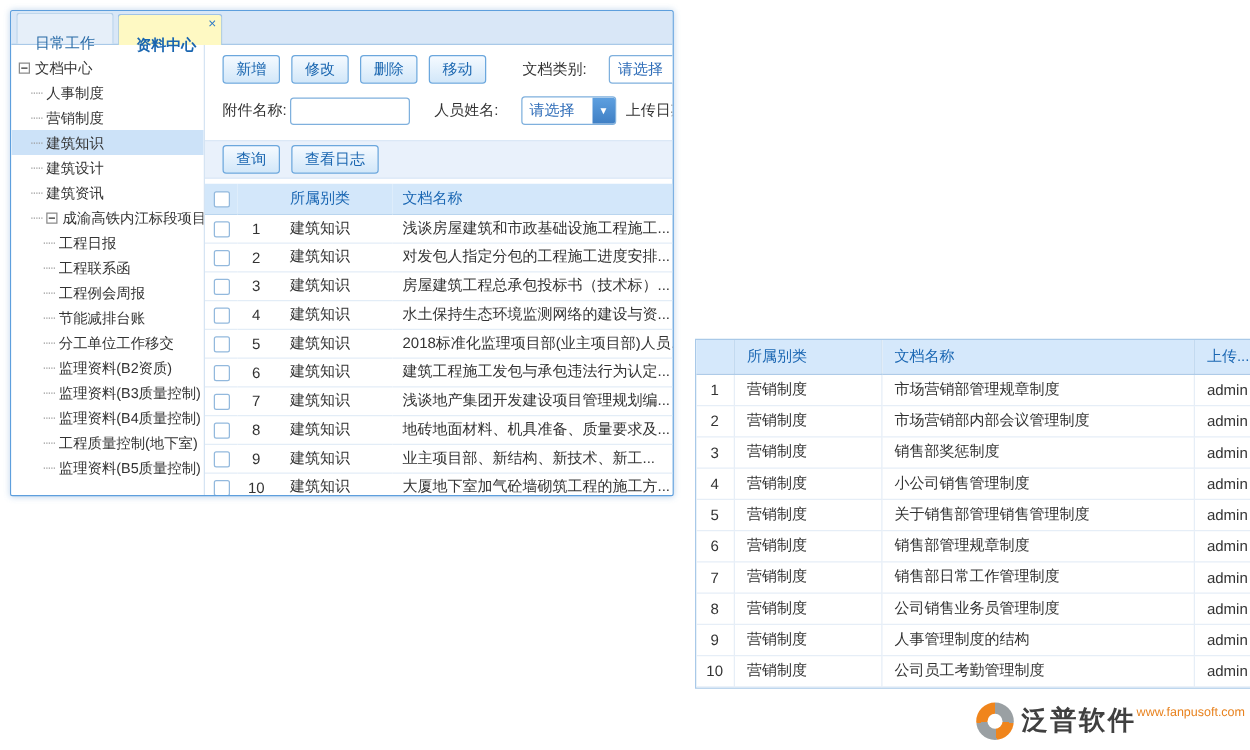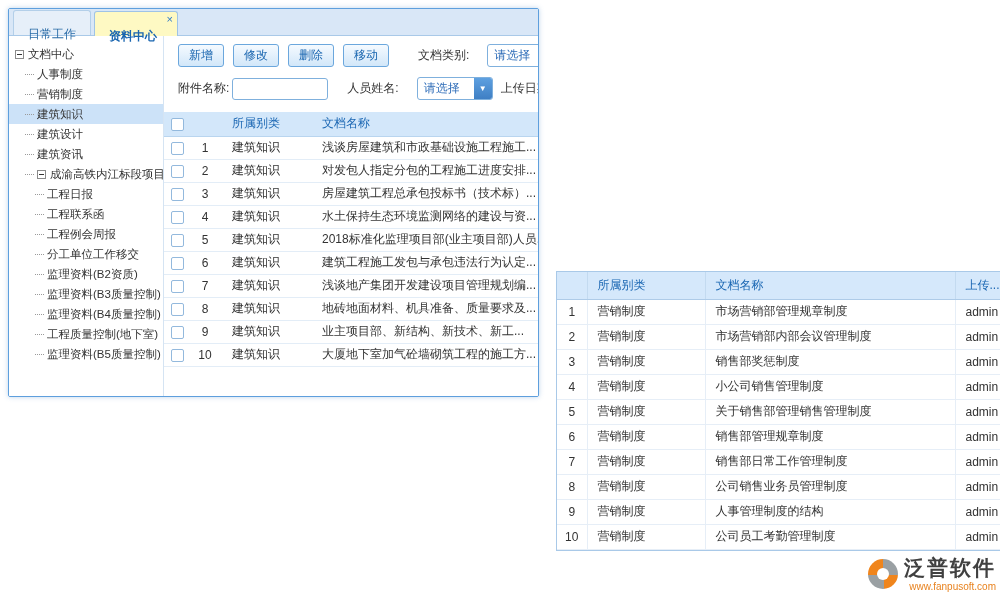--- a/index.html
+++ b/index.html
@@ -130,21 +130,21 @@
   .r-doc{ width:250px; }
   .r-upl{ width:72px; }
 
   
   .footer-logo{ position:absolute; right:4px; bottom:8px; display:flex; align-items:center; }
   .logo-mark{
     width:30px; height:30px; border-radius:50%; margin-right:6px; flex:none; position:relative;
     background:conic-gradient(#9aa0a3 0 95deg,#f0851c 95deg 175deg,#9aa0a3 175deg 265deg,#f0851c 265deg 360deg);
   }
   .logo-mark::after{ content:""; position:absolute; inset:9px; background:#fff; border-radius:50%; }
-  .logo-texts{ display:flex; flex-direction:column; align-items:flex-end; line-height:1.15; }
+  .logo-texts{ display:flex; flex-direction:row; line-height:1.15; }
   .brand{ font-size:21px; font-weight:bold; color:#404040; letter-spacing:2px; }
   .url{ font-size:10px; color:#e8821e; }
 </style>
 </head>
 <body>
 
 <div class="window">
   <div class="tabbar">
     <div class="tab">
       <span>日常工作</span>
@@ -190,20 +190,24 @@
           <span class="conn"></span>
           <span class="tlbl">工程日报</span>
         </div>
         <div class="ti lv2">
           <span class="conn"></span>
           <span class="tlbl">工程联系函</span>
         </div>
         <div class="ti lv2">
           <span class="conn"></span>
           <span class="tlbl">工程例会周报</span>
+        </div>
+        <div class="ti lv2">
+          <span class="conn"></span>
+          <span class="tlbl">节能减排台账</span>
         </div>
         <div class="ti lv2">
           <span class="conn"></span>
           <span class="tlbl">分工单位工作移交</span>
         </div>
         <div class="ti lv2">
           <span class="conn"></span>
           <span class="tlbl">监理资料(B2资质)</span>
         </div>
         <div class="ti lv2">
@@ -242,20 +246,24 @@
         <span class="flbl">附件名称:</span>
         <input class="tinput" value="" style="">
         <span class="flbl ml3">人员姓名:</span>
         <span class="select">
           <span class="sel-txt">请选择</span>
           <span class="dd">▼</span>
         </span>
         <span class="flbl ml4">上传日期:</span>
       </div>
 
+      <div class="trow trow3">
+        <button class="btn">查询</button>
+        <button class="btn">查看日志</button>
+      </div>
 
       <table class="grid">
         <thead>
           <tr>
             <th class="c-cb">
               <span class="cb"></span>
             </th>
             <th class="c-num"></th>
             <th class="c-cat">所属别类</th>
             <th class="c-doc">文档名称</th>

